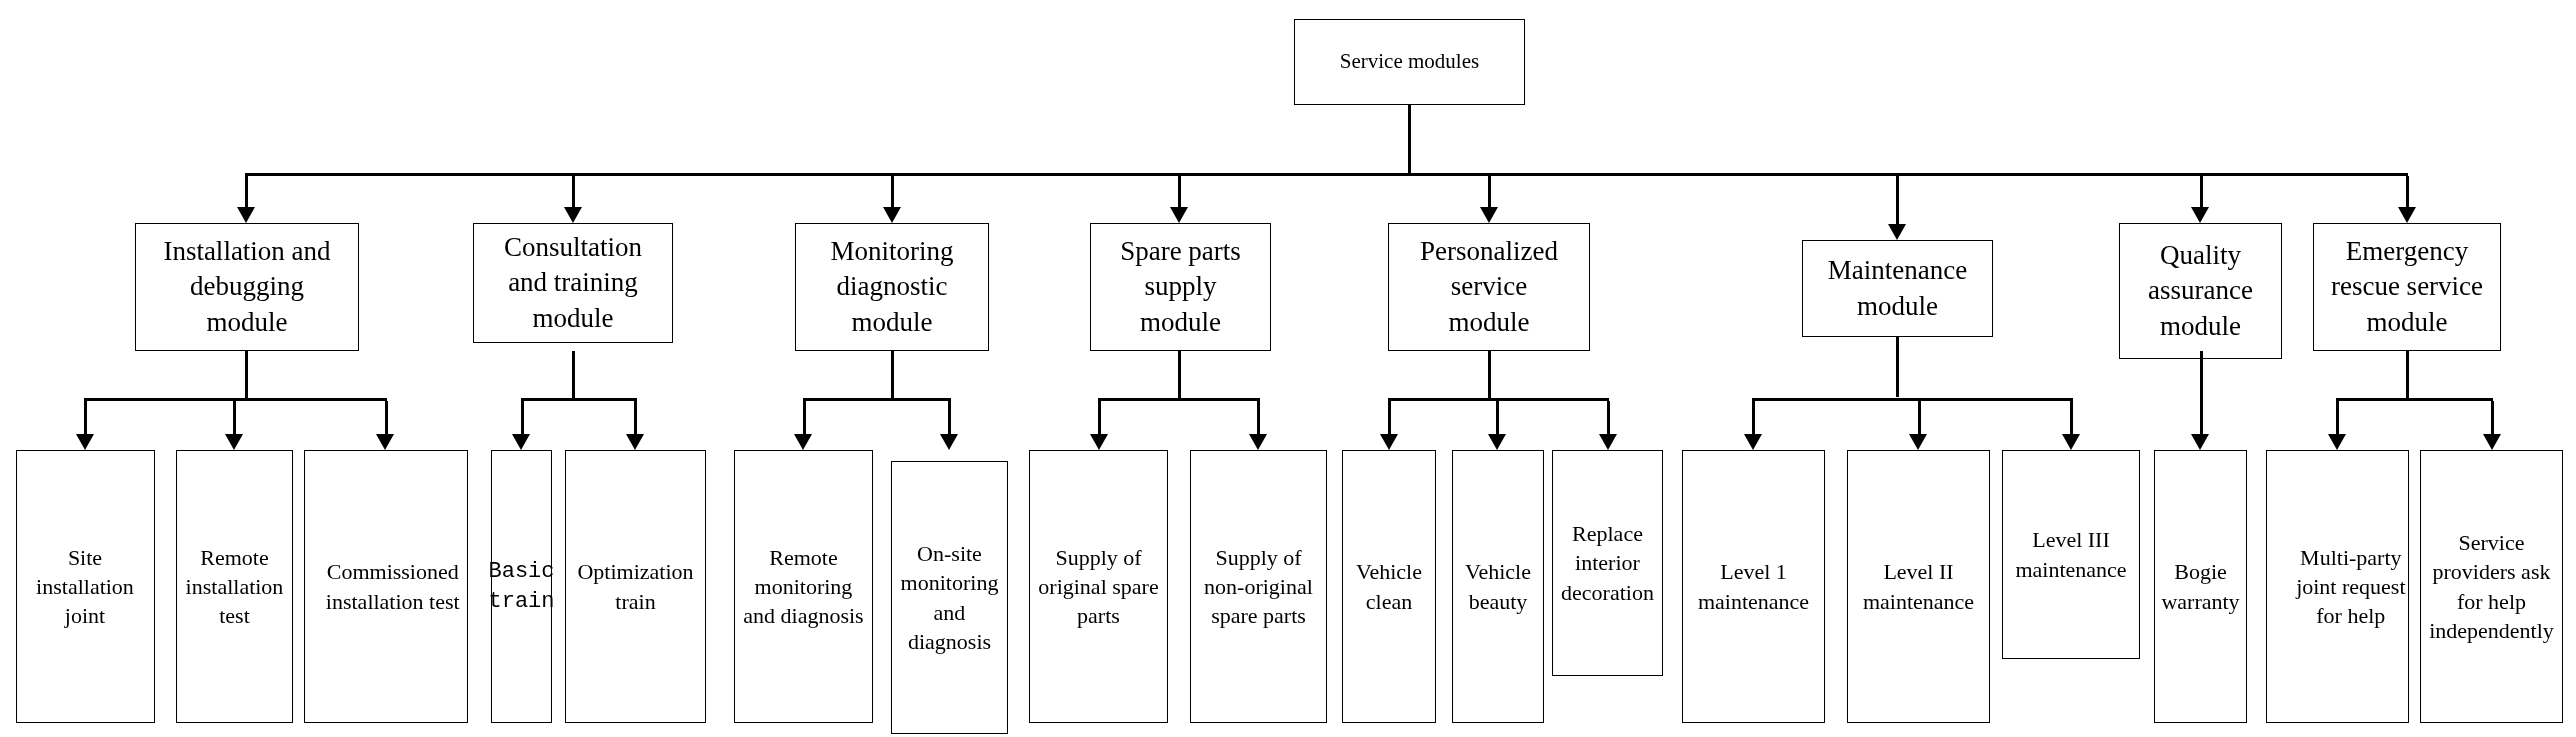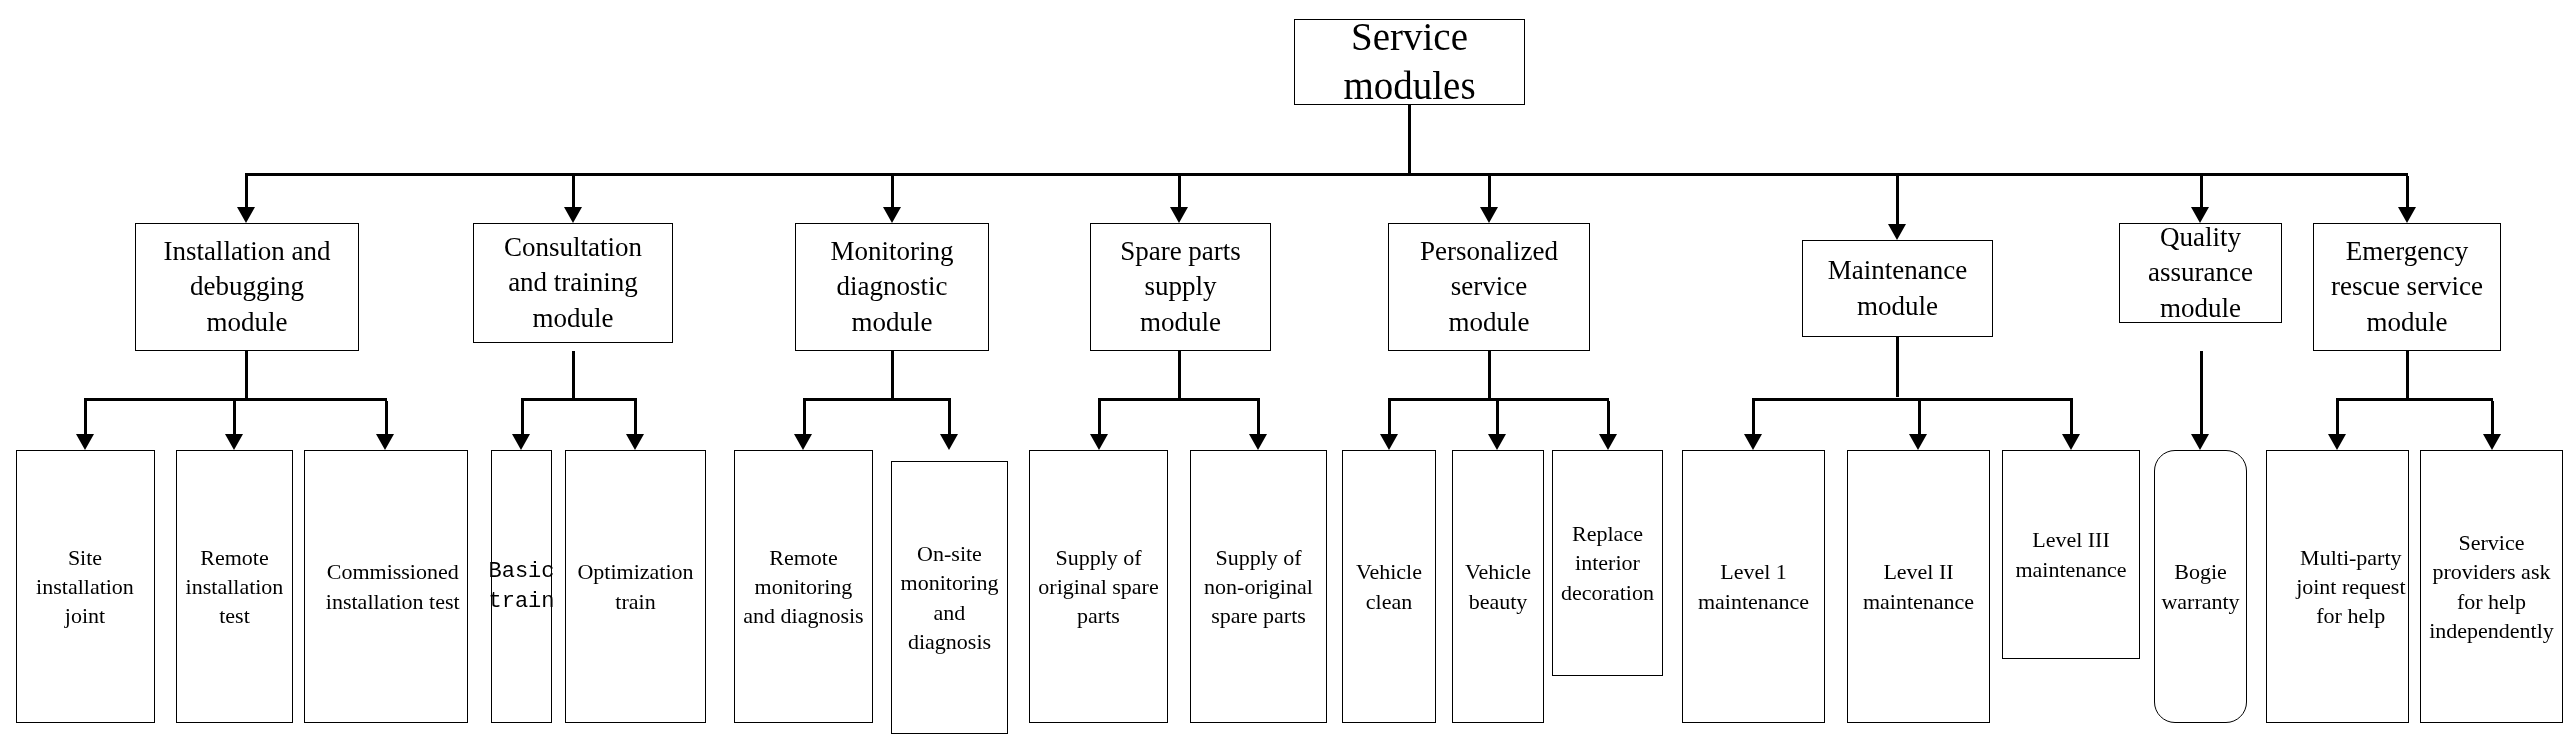--- a/index.html
+++ b/index.html
@@ -16,21 +16,21 @@
     position: absolute;
     box-sizing: border-box;
     border: 1.9px solid #000000;
     background: #ffffff;
     display: flex;
     align-items: center;
     justify-content: center;
     text-align: center;
     white-space: pre-line;
   }
-  .root-box   { font-size: 39px; line-height: 1.25; }
+  .root-box   { font-size: 21px; line-height: 1.25; }
   .module-box { font-size: 27px; line-height: 1.30; padding: 0 3.7px; }
   .leaf-box   { font-size: 22px; line-height: 1.32; padding: 0 2.5px; }
   .vline, .hline { position: absolute; background: #000000; }
   .ah {
     position: absolute;
     width: 0; height: 0;
     border-left: 9.3px solid transparent;
     border-right: 9.3px solid transparent;
     border-top: 16px solid #000000;
   }
@@ -93,21 +93,21 @@
   </div>
   <div class="box module-box" style="left:1388px; top:223px; width:202px; height:128px;">
     <span>Personalized
 service
 module</span>
   </div>
   <div class="box module-box" style="left:1802px; top:240px; width:191px; height:97px;">
     <span>Maintenance
 module</span>
   </div>
-  <div class="box module-box" style="left:2119px; top:223px; width:163px; height:100px;">
+  <div class="box module-box" style="left:2119px; top:223px; width:163px; height:136px;">
     <span>Quality
 assurance
 module</span>
   </div>
   <div class="box module-box" style="left:2313px; top:223px; width:188px; height:128px;">
     <span>Emergency
 rescue service
 module</span>
   </div>
 
@@ -238,21 +238,21 @@
   </div>
   <div class="box leaf-box" style="left:1847px; top:450px; width:143px; height:273px;">
     <span>Level II
 maintenance</span>
   </div>
   <div class="box leaf-box" style="left:2002px; top:450px; width:138px; height:209px;">
     <span>Level III
 maintenance</span>
   </div>
 
-  <div class="box leaf-box" style="left:2154px; top:450px; width:93px; height:273px;border-radius:21px;">
+  <div class="box leaf-box" style="left:2154px; top:450px; width:93px; height:273px;">
     <span>Bogie
 warranty</span>
   </div>
 
   <div class="box leaf-box" style="left:2266px; top:450px; width:143px; height:273px;justify-content:flex-end;">
     <span>Multi-party
 joint request
 for help</span>
   </div>
   <div class="box leaf-box" style="left:2420px; top:450px; width:143px; height:273px;">

